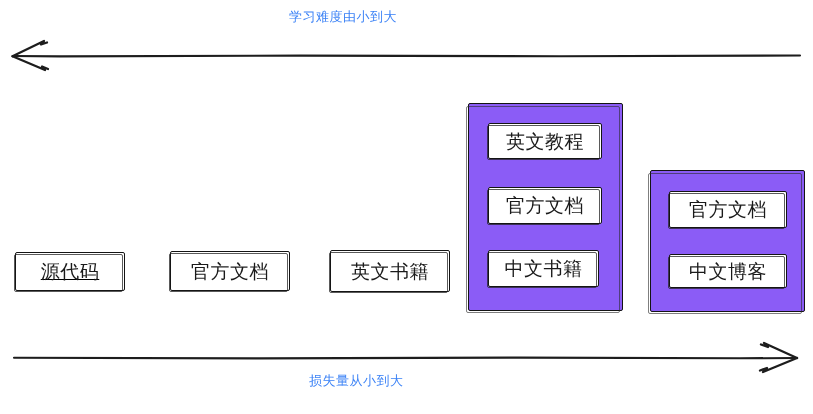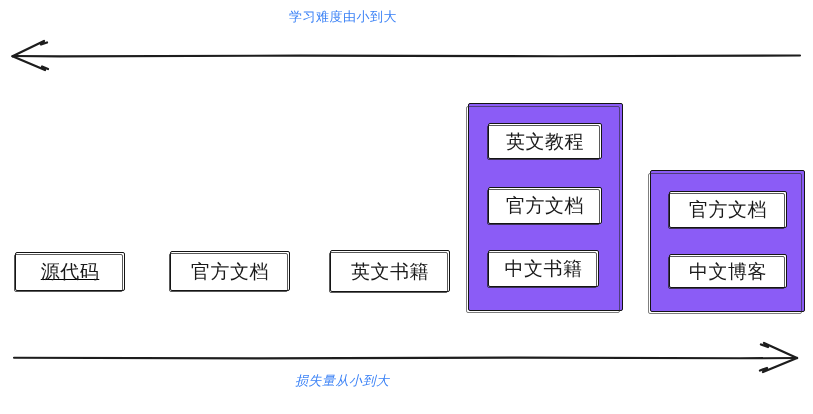--- a/index.html
+++ b/index.html
@@ -18,21 +18,21 @@
   .axis-label {
     position: absolute;
     font-size: 13px;
     line-height: 1;
     color: #3b82f6;
     letter-spacing: 0.5px;
     white-space: nowrap;
     font-family: "DejaVu Sans", "Liberation Sans", sans-serif;
   }
   #top-label { left: 289px; top: 10px; }
-  #bottom-label { left: 295px; top: 374px; font-style: italic; }
+  #bottom-label { left: 309px; top: 374px; }
 
   svg.axis-svg {
     position: absolute;
     left: 0;
     top: 0;
     width: 813px;
     height: 414px;
     pointer-events: none;
     overflow: visible;
   }

